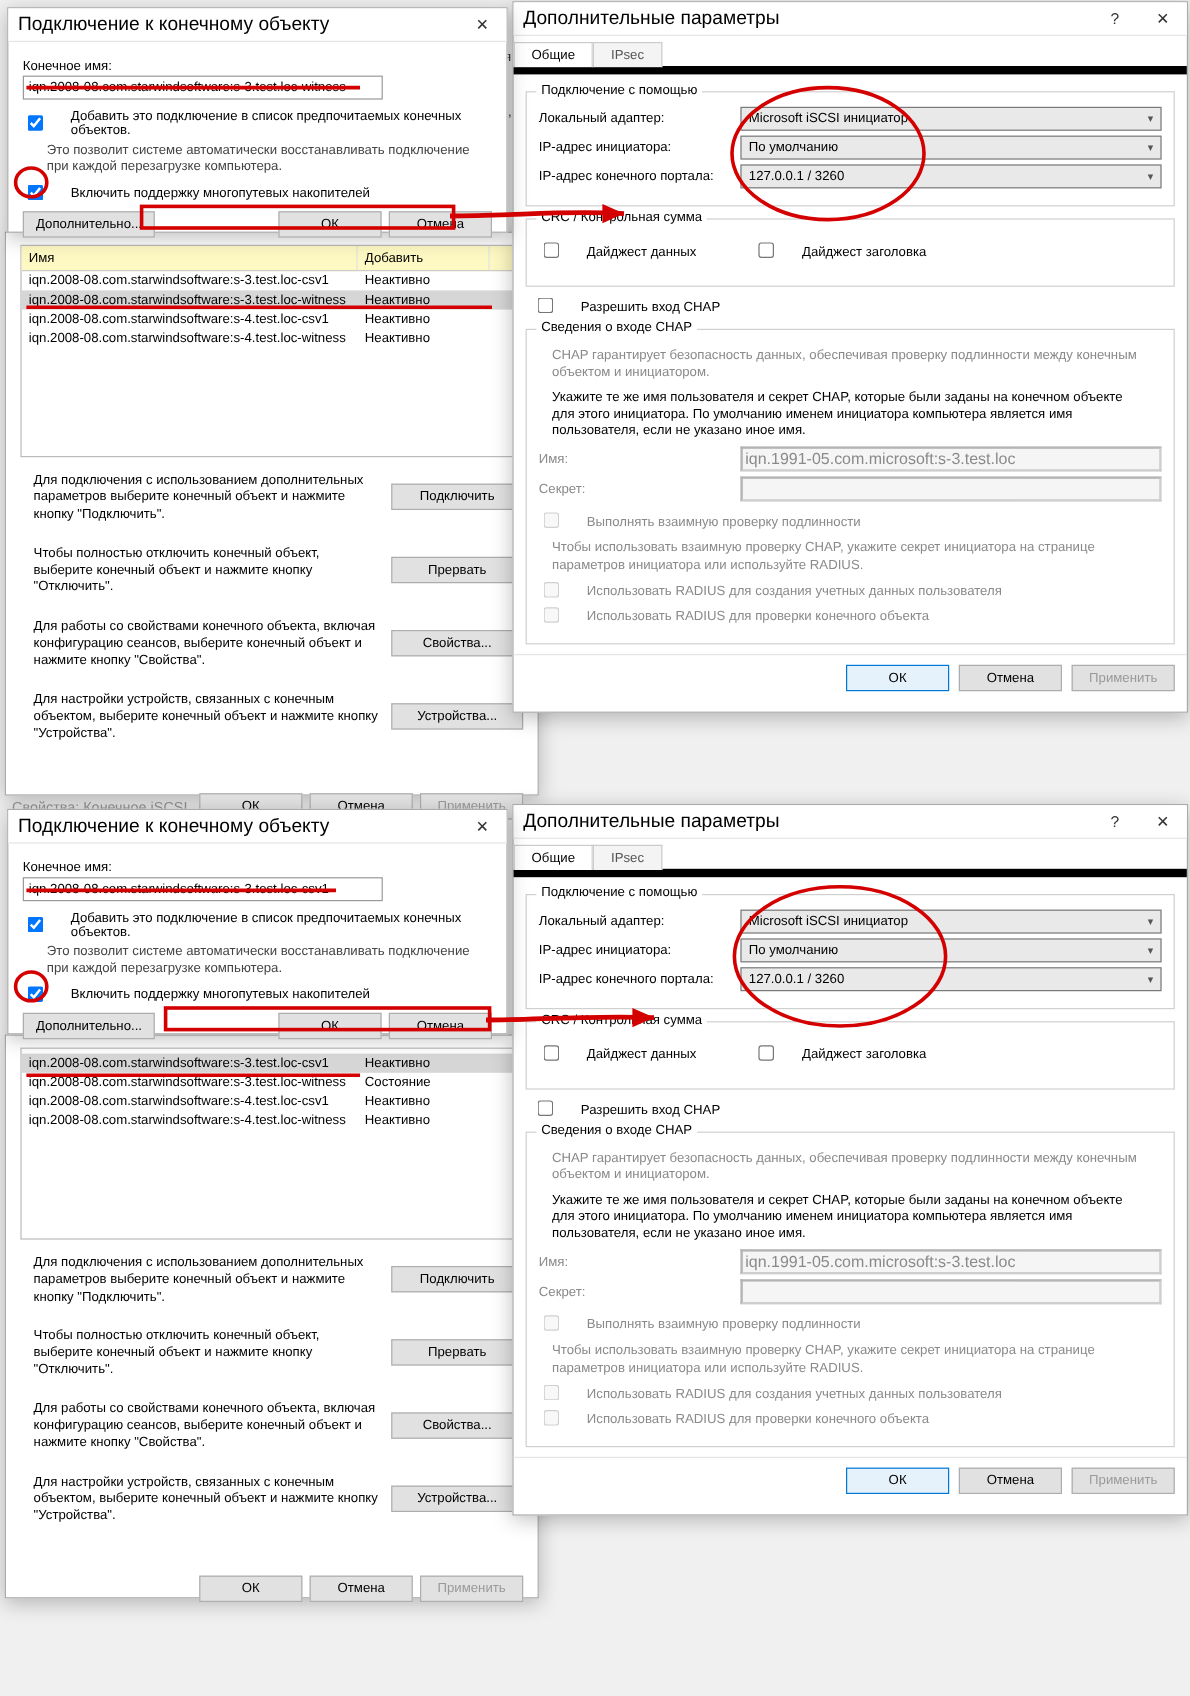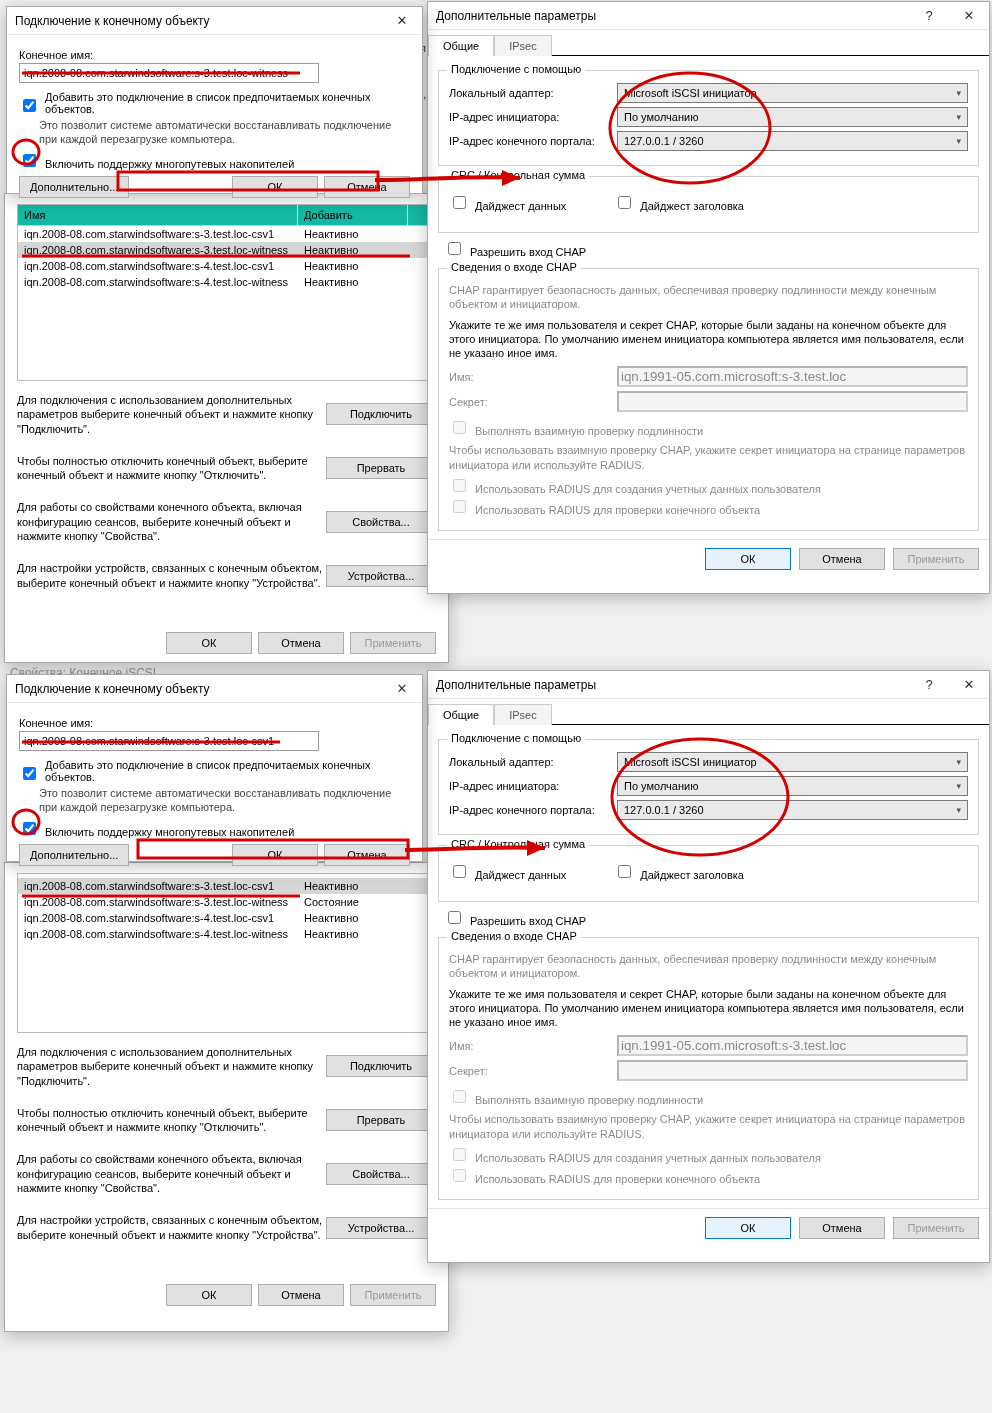--- a/index.html
+++ b/index.html
@@ -1,45 +1,45 @@
 <!DOCTYPE html>
 <html><head>
 <meta charset="utf-8">
 <style>
   * { box-sizing: border-box; font-family: "Segoe UI", Tahoma, sans-serif; }
   body { margin: 0; background: #f0f0f0; width: 992px; height: 1413px; position: relative; font-size: 11px; color: #000; }
   .win { position: absolute; background: #fff; border: 1px solid #aaa; box-shadow: 0 4px 16px rgba(0,0,0,.25); }
   .titlebar { display: flex; align-items: center; height: 28px; padding-left: 8px; background: #fff; border-bottom: 1px solid #e5e5e5; }
-  .titlebar .title { flex: 1; font-size: 12px; }
+  .titlebar .title { flex: 1; font-size: 16px; }
   .titlebar .btns { display: flex; }
   .titlebar .tb-btn { width: 40px; height: 28px; display: flex; align-items: center; justify-content: center; font-size: 13px; color:#333; }
   .body { padding: 10px 12px 10px 12px; }
   .lbl { display:block; margin: 4px 0 2px; }
   input[type=text].field { width: 300px; height: 20px; border:1px solid #999; padding:0 4px; font-size:11px; background:#fff; }
-  .chk { display:flex; align-items:flex-end; gap:6px; margin:4px 0; }
+  .chk { display:flex; align-items:center; gap:20px; margin:4px 0; }
   .chk input { margin-top:1px; }
   .hint { color:#444; margin:2px 0 2px 20px; line-height:1.25; }
   .btnrow { display:flex; gap:6px; margin-top:6px; }
   .btn { min-width:86px; height:22px; border:1px solid #adadad; background:#e1e1e1; font-size:11px; display:inline-flex; align-items:center; justify-content:center; padding:0 10px; }
   .btn.primary { background:#e5f1fb; border-color:#0078d7; }
   .btn.disabled { color:#9a9a9a; }
   
   .tbl { border:1px solid #bbb; margin-top:4px; }
-  .tbl .hdr { display:flex; background:#14b8a6; border-bottom:1px solid #ccc; font-size:11px; }
+  .tbl .hdr { display:flex; background:#fef9c3; border-bottom:1px solid #ccc; font-size:11px; }
   .tbl .hdr > div { padding:4px 6px; border-right:1px solid #e2e2e2; }
   .c1 { width:280px; } .c2 { width:110px; }
   .tbl .row { display:flex; font-size:11px; }
   .tbl .row > div { padding:2px 6px; }
   .tbl .row.sel { background:#d6d6d6; }
-  .sectxt { line-height:1.3; margin:6px 0; }
+  .sectxt { line-height:1.3; margin:6px 11px; }
   .rightbtn { width:110px; }
   .action-row { display:flex; align-items:center; margin:6px 0; }
   .action-row .txt { flex:1; }
   
-  .tabs { display:flex; border-bottom:1px solid #000000; padding:4px 4px 0 0; gap:0; }
+  .tabs { display:flex; border-bottom:7px solid #000000; padding:4px 4px 0 0; gap:0; }
   .tab { padding:4px 14px; border:1px solid #ccc; border-bottom:none; background:#fff; font-size:11px; position:relative; top:1px; }
   .tab.inactive { background:#f4f4f4; color:#555; }
   .grp { border:1px solid #d0d0d0; margin:10px 4px 4px; padding:8px 10px 10px; position:relative; }
   .grp > .legend { position:absolute; top:-8px; left:8px; background:#fff; padding:0 4px; font-size:11px; }
   .formrow { display:flex; align-items:center; margin:4px 0; gap:8px; }
   .formrow .flab { width:160px; }
   .combo { flex:1; height:20px; border:1px solid #7a7a7a; background:#e9e9e9; display:flex; align-items:center; padding:0 6px; justify-content:space-between; }
   .combo .arrow { font-size:9px; color:#555; }
   .inlchk { display:flex; gap:48px; margin:6px 0; }
   .muted { color:#8a8a8a; }

